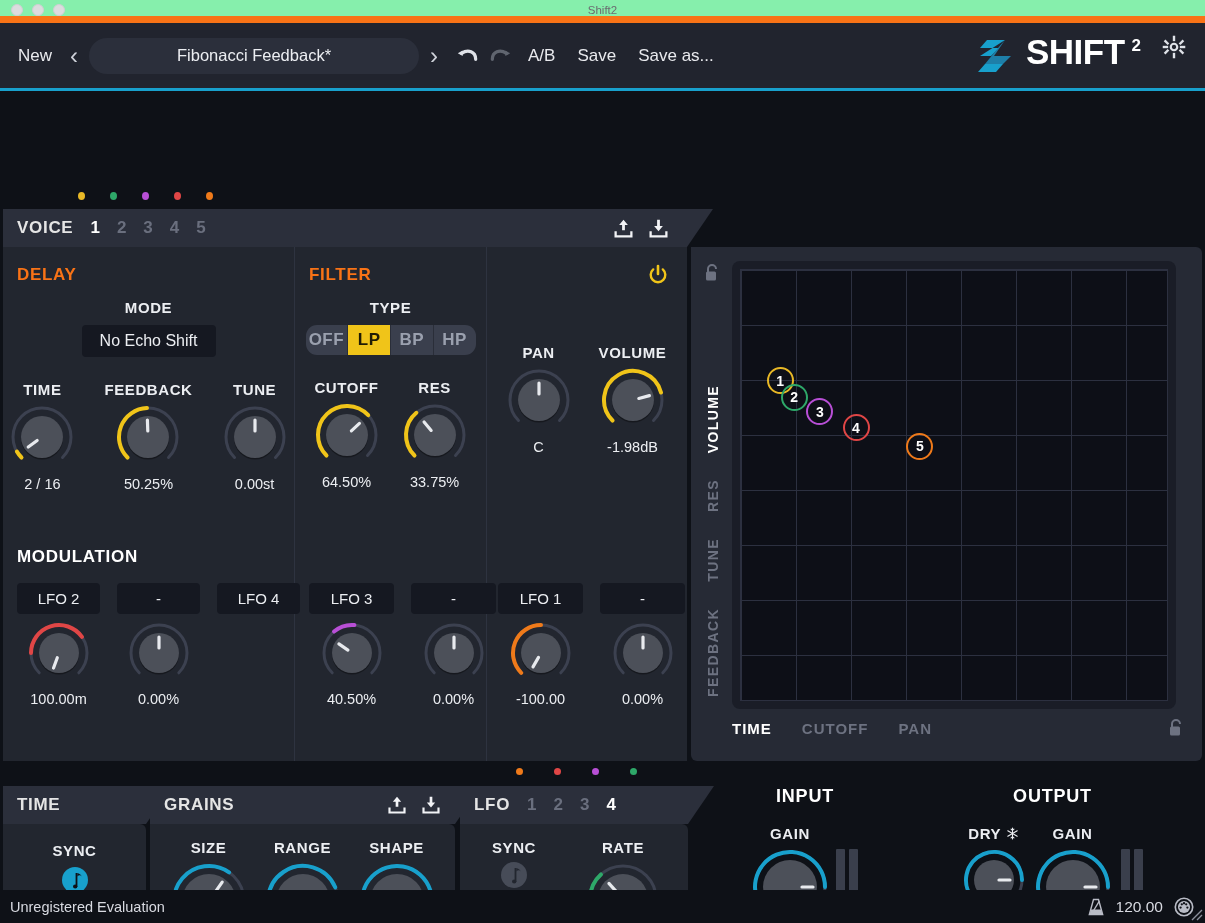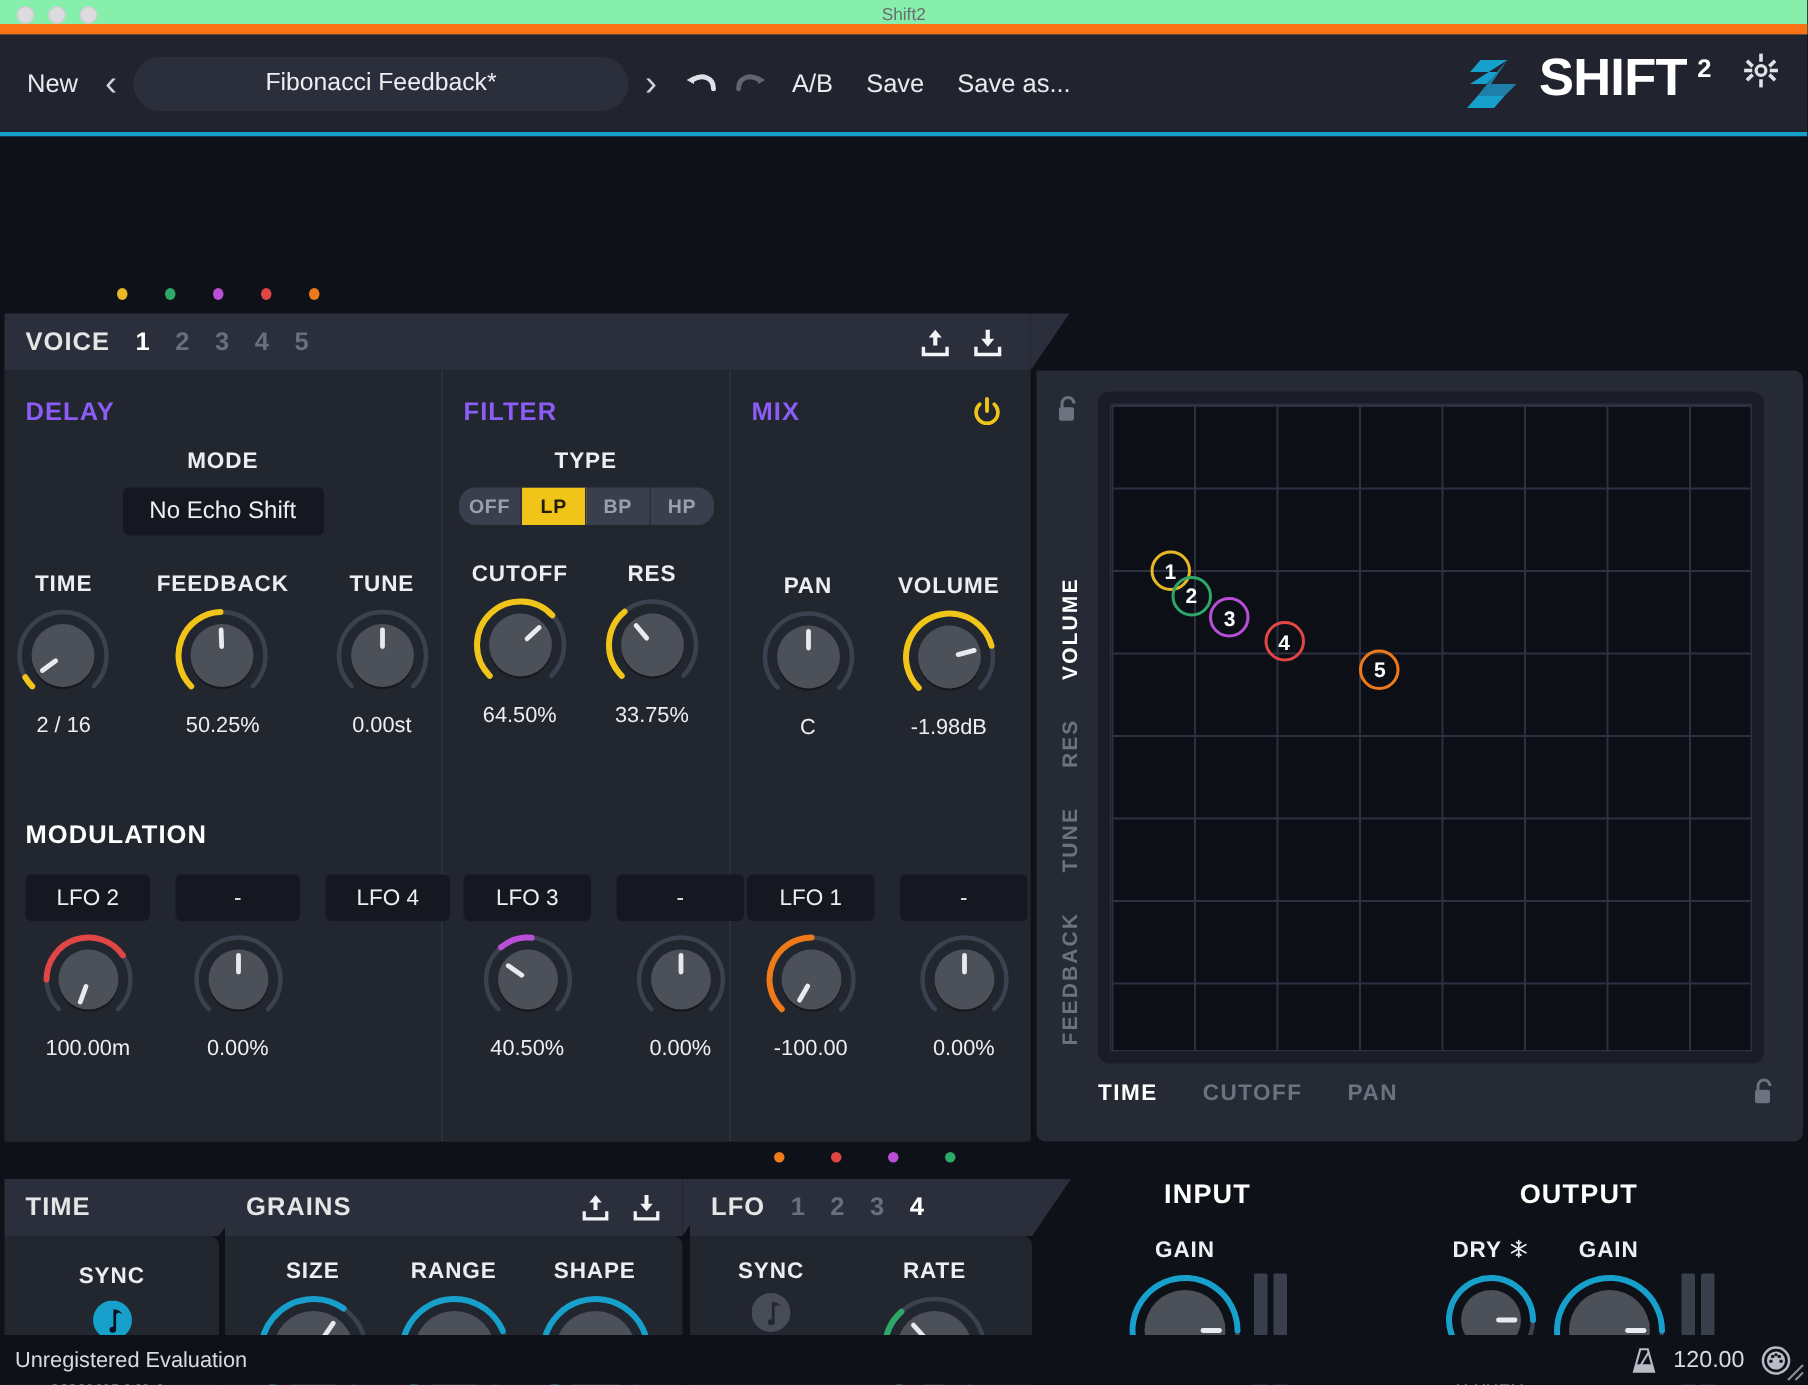--- a/index.html
+++ b/index.html
@@ -81,41 +81,41 @@
   .voice-panel {
     position: absolute; left: 3px; top: 118px; width: 684px; height: 552px;
     background: #23273385; border-radius: 6px 6px 0 0;
   }
   .voice-body { position: absolute; inset: 38px 0 0 0; background: #22262f; display: flex; }
   .vcol { position: relative; height: 100%; }
   .vcol.delay { width: 292px; border-right: 1px solid #2e3340; }
   .vcol.filter { width: 192px; border-right: 1px solid #2e3340; }
   .vcol.mix { width: 199px; }
   .sec-title {
-    color: #8b5cf6; font-size: 17px; font-weight: bold; letter-spacing: 0.7px;
+    color: #f97316; font-size: 17px; font-weight: bold; letter-spacing: 0.7px;
     padding: 18px 0 0 14px;
   }
   .io-icons { position: absolute; right: 18px; top: 9px; display: flex; gap: 14px; z-index: 5;}
 
   .lbl { color: #eceef2; font-size: 15px; font-weight: bold; letter-spacing: 0.6px; text-align: center; }
   .val { color: #eceef2; font-size: 14.5px; text-align: center; }
 
   .modebox {
     background: #151821; border-radius: 4px; color: #eceef2;
     font-size: 16px; text-align: center; padding: 7px 0; cursor: pointer;
   }
   .selbox {
     background: #151821; border-radius: 4px; color: #eceef2;
     font-size: 14.5px; text-align: center; padding: 7px 0; cursor: pointer;
   }
 
   
   .seg { display: flex; background: #3a3f4d; border-radius: 11px; overflow: hidden; width: 170px; }
   .seg-item {
-    flex: 1; text-align: center; font-size: 13px; font-weight: bold;
+    flex: 1; text-align: center; font-size: 17px; font-weight: bold;
     padding: 5px 0; color: #9aa0ae; cursor: pointer; letter-spacing: 0.5px;
     border-right: 1px solid #2a2e39;
   }
   .seg-item:last-child { border-right: none; }
   .seg-item.active { background: #f0c419; color: #201c05; }
 
   .knobrow { display: flex; justify-content: center; }
   .knobcell { display: flex; flex-direction: column; align-items: center; }
   .knobcell .lbl { margin-bottom: 7px; }
   .knobcell .val { margin-top: 7px; }
@@ -416,21 +416,20 @@
       <circle cx="31" cy="31" r="20" fill="#4c5059"></circle>
       <line x1="31" y1="26" x2="31" y2="15" stroke="#e8eaee" stroke-width="3.2" stroke-linecap="round"></line>
     </svg>
                 <div class="val">0.00%</div>
               </div>
             </div>
           </div>
       </div>
 
       <div class="vcol mix">
-        <div class="sec-title">MIX</div>
         <svg width="24" height="24" viewBox="0 0 24 24" style="position:absolute;right:16px;top:16px">
           <path d="M12 3 L12 11" stroke="#f0c419" stroke-width="2.6" stroke-linecap="round"></path>
           <path d="M6.5 6.2 A7.6 7.6 0 106.5 6.2 Z" fill="none"></path>
           <path d="M7.2 6.4 A7.3 7.3 0 1016.8 6.4" stroke="#f0c419" stroke-width="2.4" fill="none" stroke-linecap="round"></path>
         </svg>
         <div class="knobrow" id="mixKnobs" style="margin-top:97px;gap:28px;">
             <div class="knobcell">
               <div class="lbl">PAN</div>
               <svg width="64" height="64" viewBox="0 0 64 64">
       <path d="M 11.493903345590116 52.50609665440987 A 29 29 0 1 1 52.50609665440988 52.50609665440987" stroke="#3c4150" stroke-width="3" fill="none" stroke-linecap="round"></path>

